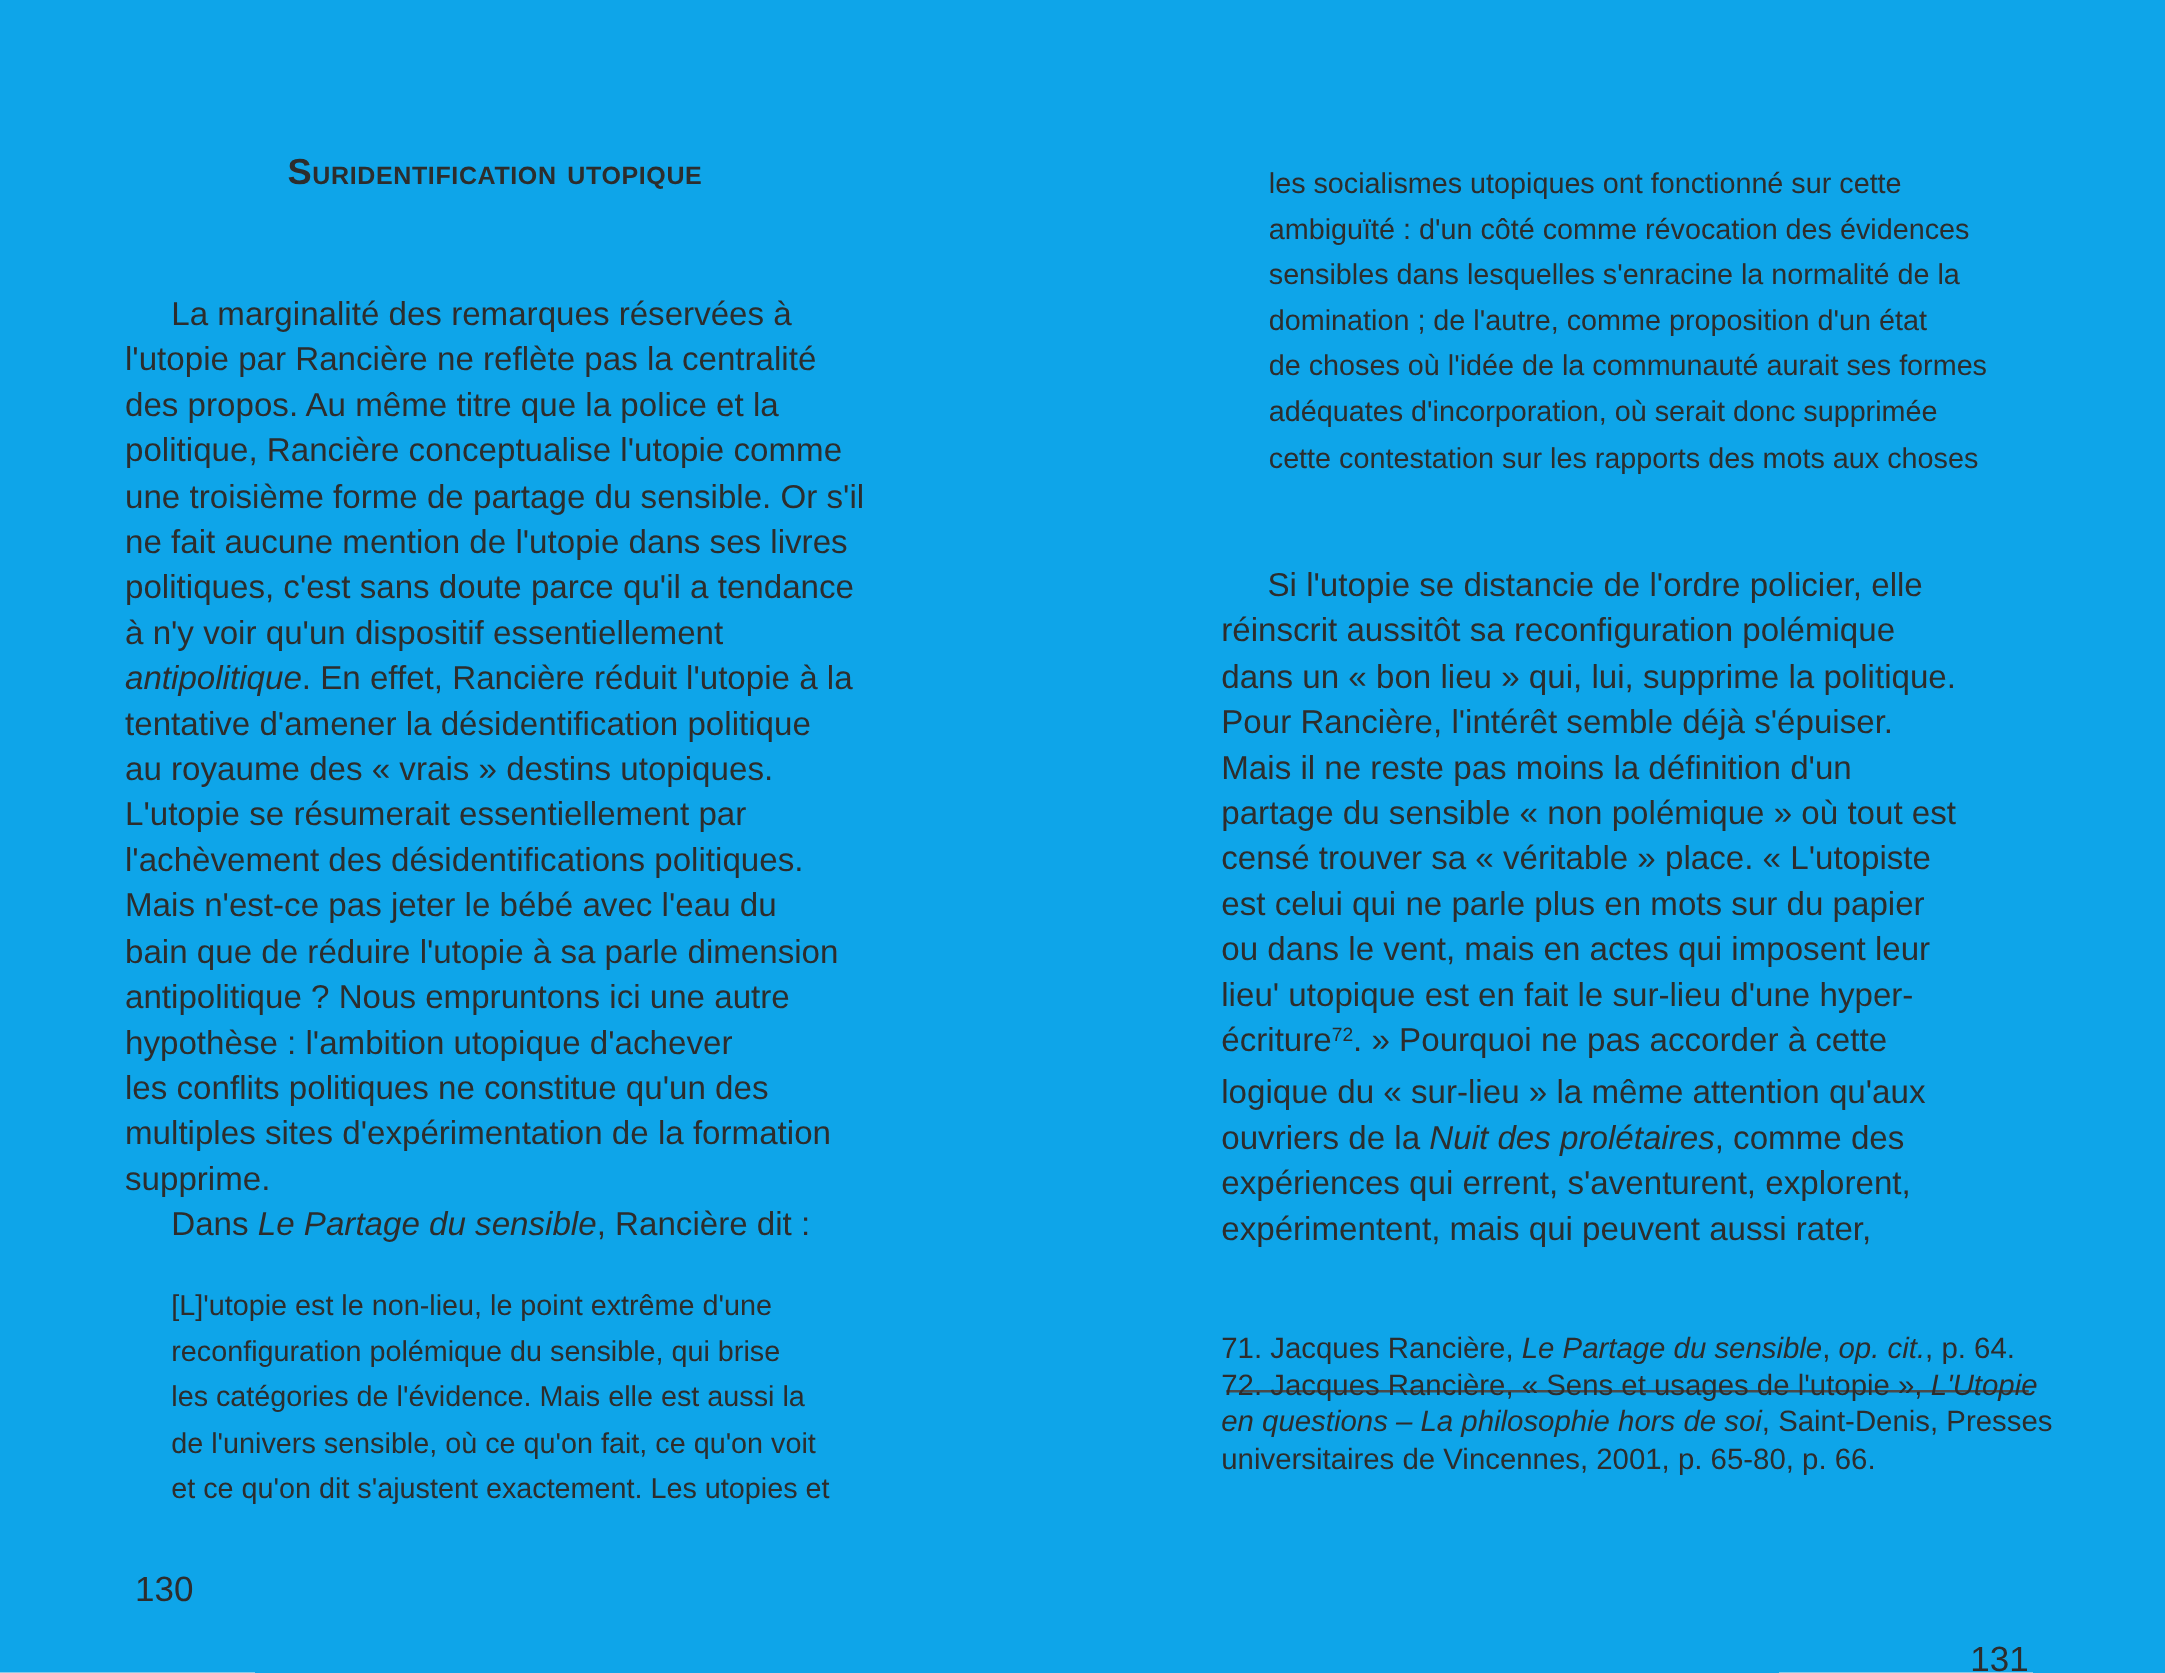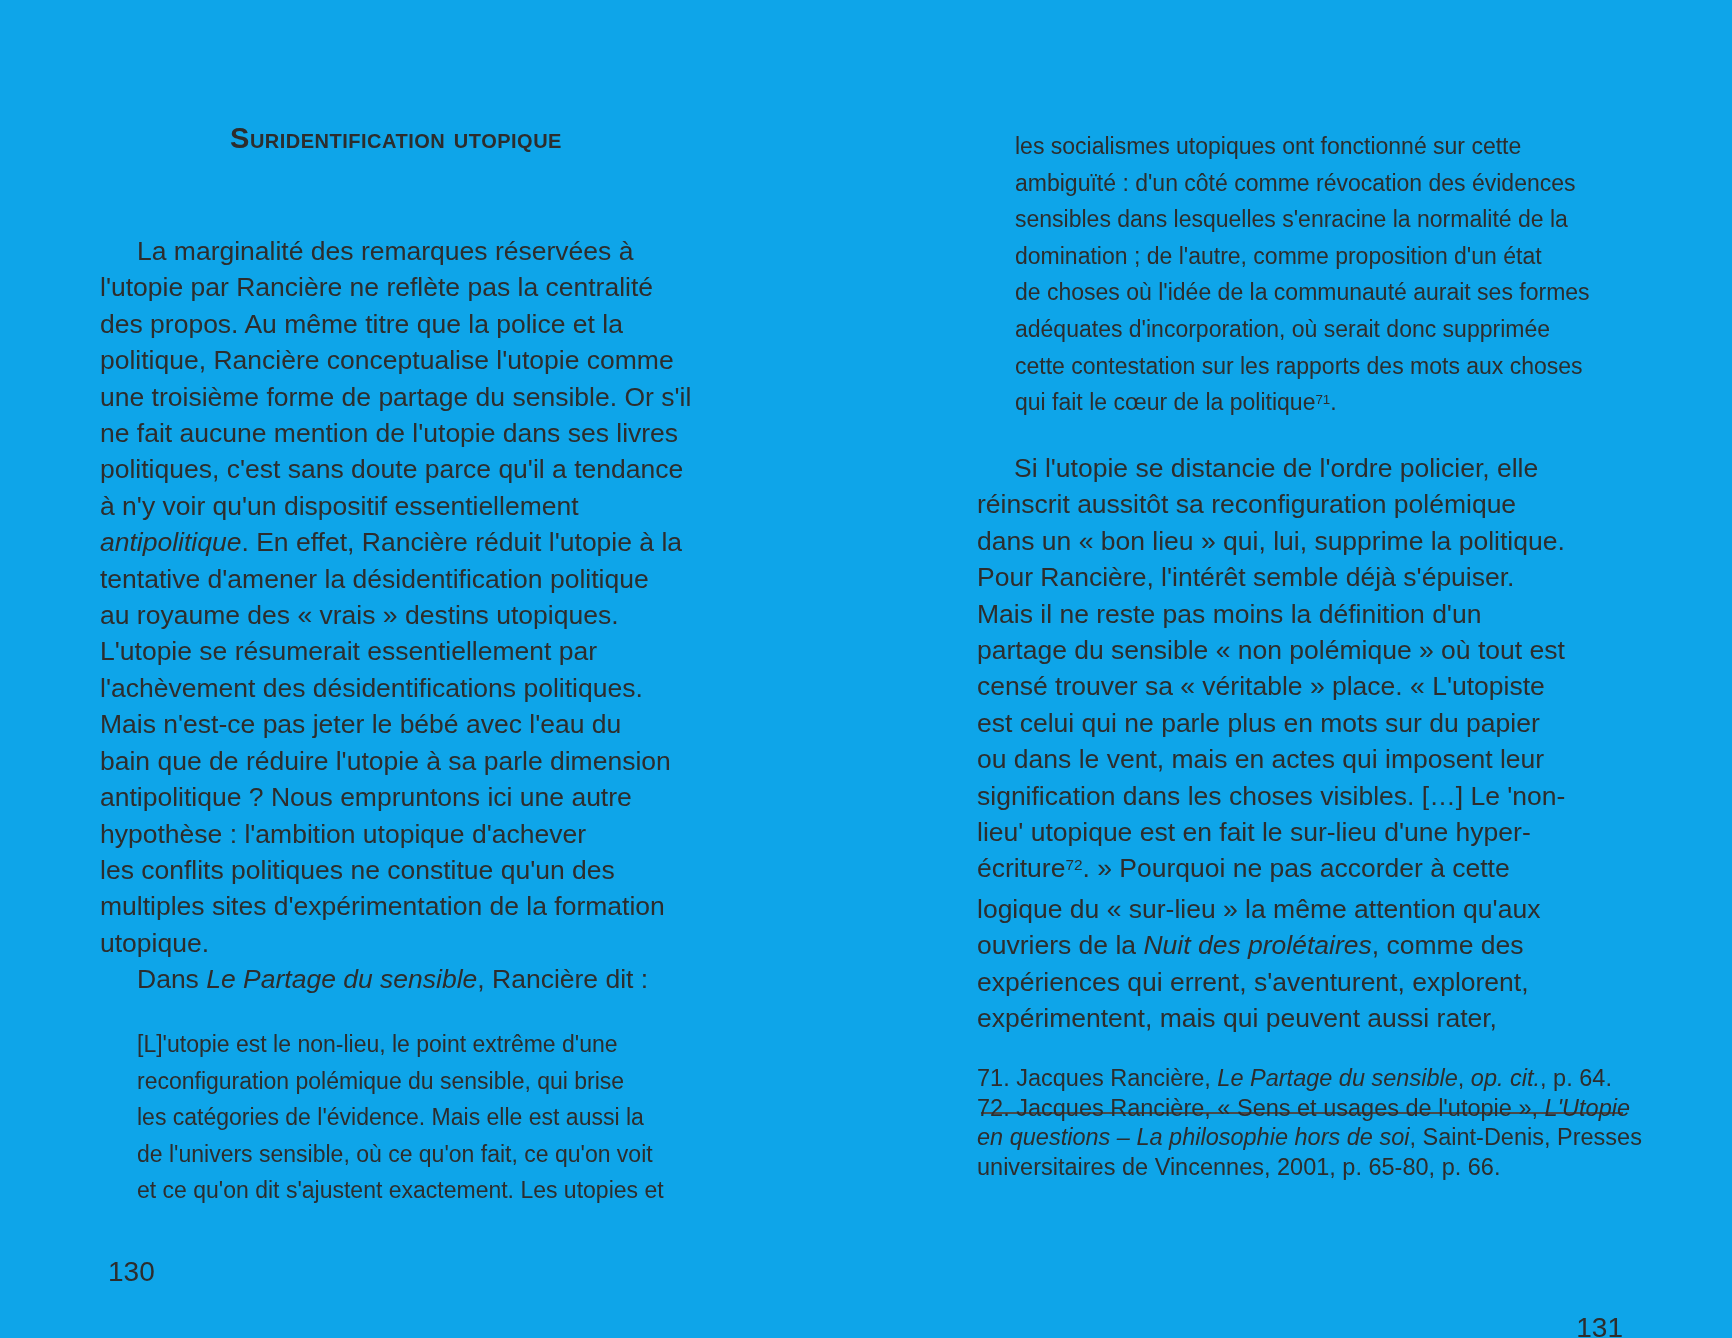--- a/index.html
+++ b/index.html
@@ -60,21 +60,21 @@
         <div class="tline">tentative d'amener la désidentification politique</div>
         <div class="tline">au royaume des « vrais » destins utopiques.</div>
         <div class="tline">L'utopie se résumerait essentiellement par</div>
         <div class="tline">l'achèvement des désidentifications politiques.</div>
         <div class="tline">Mais n'est-ce pas jeter le bébé avec l'eau du</div>
         <div class="tline">bain que de réduire l'utopie à sa parle dimension</div>
         <div class="tline">antipolitique ? Nous empruntons ici une autre</div>
         <div class="tline">hypothèse : l'ambition utopique d'achever</div>
         <div class="tline">les conflits politiques ne constitue qu'un des</div>
         <div class="tline">multiples sites d'expérimentation de la formation</div>
-        <div class="tline">utopique.</div>
+        <div class="tline">supprime.</div>
         <div class="tline"><span class="indent"></span>Dans <i>Le Partage du sensible</i>, Rancière dit :</div>
       </div>
 
     <div class="textblock small-text left-quote">
         <div class="tline">[L]'utopie est le non-lieu, le point extrême d'une</div>
         <div class="tline">reconfiguration polémique du sensible, qui brise</div>
         <div class="tline">les catégories de l'évidence. Mais elle est aussi la</div>
         <div class="tline">de l'univers sensible, où ce qu'on fait, ce qu'on voit</div>
         <div class="tline">et ce qu'on dit s'ajustent exactement. Les utopies et</div>
       </div>
@@ -84,34 +84,32 @@
 
   <div>
     <div class="textblock small-text right-quote">
         <div class="tline">les socialismes utopiques ont fonctionné sur cette</div>
         <div class="tline">ambiguïté : d'un côté comme révocation des évidences</div>
         <div class="tline">sensibles dans lesquelles s'enracine la normalité de la</div>
         <div class="tline">domination ; de l'autre, comme proposition d'un état</div>
         <div class="tline">de choses où l'idée de la communauté aurait ses formes</div>
         <div class="tline">adéquates d'incorporation, où serait donc supprimée</div>
         <div class="tline">cette contestation sur les rapports des mots aux choses</div>
-        <div class="tline">qui fait le cœur de la politique<sup>71</sup>.</div>
       </div>
 
     <div class="textblock body-text right-body">
         <div class="tline"><span class="indent"></span>Si l'utopie se distancie de l'ordre policier, elle</div>
         <div class="tline">réinscrit aussitôt sa reconfiguration polémique</div>
         <div class="tline">dans un « bon lieu » qui, lui, supprime la politique.</div>
         <div class="tline">Pour Rancière, l'intérêt semble déjà s'épuiser.</div>
         <div class="tline">Mais il ne reste pas moins la définition d'un</div>
         <div class="tline">partage du sensible « non polémique » où tout est</div>
         <div class="tline">censé trouver sa « véritable » place. « L'utopiste</div>
         <div class="tline">est celui qui ne parle plus en mots sur du papier</div>
         <div class="tline">ou dans le vent, mais en actes qui imposent leur</div>
-        <div class="tline">signification dans les choses visibles. […] Le 'non-</div>
         <div class="tline">lieu' utopique est en fait le sur-lieu d'une hyper-</div>
         <div class="tline">écriture<sup>72</sup>. » Pourquoi ne pas accorder à cette</div>
         <div class="tline">logique du « sur-lieu » la même attention qu'aux</div>
         <div class="tline">ouvriers de la <i>Nuit des prolétaires</i>, comme des</div>
         <div class="tline">expériences qui errent, s'aventurent, explorent,</div>
         <div class="tline">expérimentent, mais qui peuvent aussi rater,</div>
       </div>
 
     <div class="footnote-rule"></div>
 

